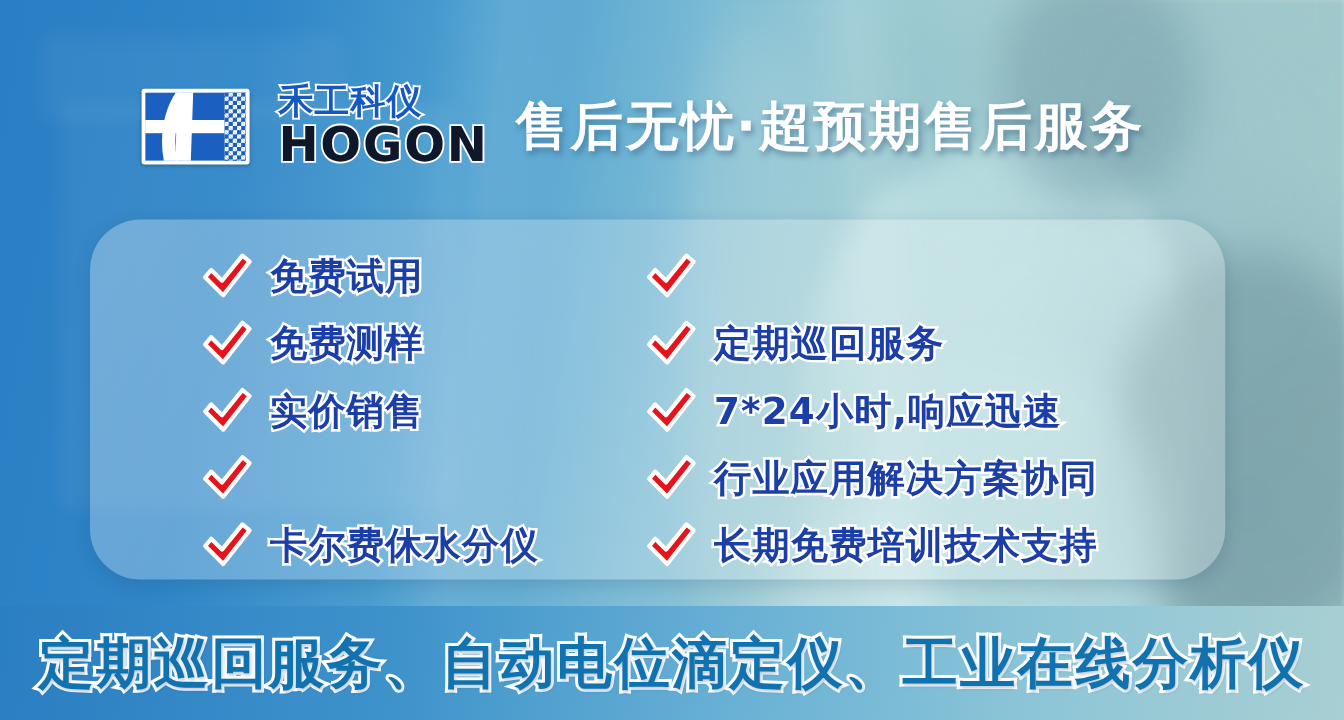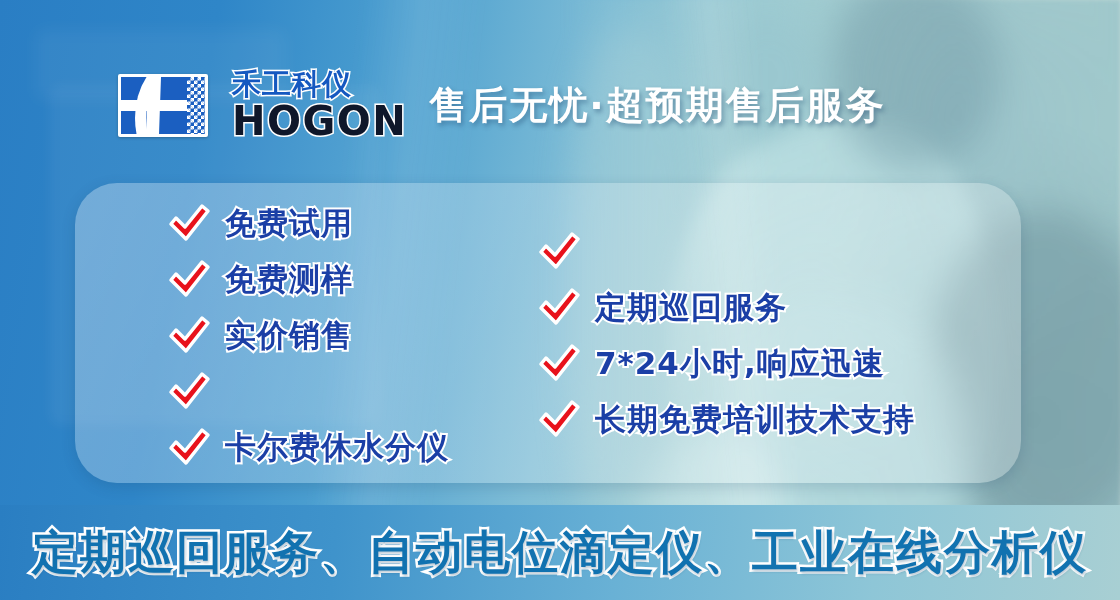--- a/index.html
+++ b/index.html
@@ -88,37 +88,37 @@
     font-size:29px;font-weight:bold;color:#1558c0;letter-spacing:1px;
     -webkit-text-stroke:3px #fff;paint-order:stroke fill;
     font-family:"DejaVu Sans","Liberation Sans",sans-serif;
   }
   .logo-en{
     font-size:40px;font-weight:bold;color:#0f172a;letter-spacing:1.5px;margin-top:2px;
     -webkit-text-stroke:3px #fff;paint-order:stroke fill;
     font-family:"DejaVu Sans","Liberation Sans",sans-serif;
   }
   .headline{
-    margin-left:22px;font-size:38px;font-weight:bold;color:#ffffff;letter-spacing:2px;
+    margin-left:22px;font-size:44px;font-weight:bold;color:#ffffff;letter-spacing:2px;
     text-shadow:2px 3px 5px rgba(30,70,110,.45);
     font-family:"DejaVu Sans","Liberation Sans",sans-serif;white-space:nowrap;
   }
 
   
   .panel{
     position:absolute;left:75px;top:183px;width:946px;height:300px;
     background:linear-gradient(120deg, rgba(255,255,255,.30), rgba(255,255,255,.22) 45%, rgba(255,255,255,.26));
     border-radius:42px;
     box-shadow:0 4px 14px rgba(20,60,100,.18);
   }
   .cols{
     position:absolute;left:75px;top:183px;width:946px;height:300px;
     display:flex;
   }
-  .col{display:flex;flex-direction:column;justify-content:center;padding-top:6px;}
+  .col{display:flex;flex-direction:column;justify-content:flex-start;padding-top:20px;}
   .col-left{width:370px;margin-left:92px;}
   .col-right{width:470px;margin-left:0px;}
   .row{display:flex;align-items:center;height:48px;margin:4px 0;}
   .check{width:44px;height:42px;flex:0 0 44px;margin-right:14px;position:relative;}
   .check svg{position:absolute;left:0;top:0;}
   .item-text{
     font-size:31px;font-weight:bold;color:#1b3fa6;letter-spacing:1px;white-space:nowrap;
     -webkit-text-stroke:4px #ffffff;paint-order:stroke fill;
     font-family:"DejaVu Sans","Liberation Sans",sans-serif;
     text-shadow:0 1px 1px rgba(255,255,255,.8);
@@ -249,20 +249,28 @@
 
       <div class="row">
         <span class="check">
           <svg width="44" height="42" viewBox="0 0 44 42">
               <path d="M4 21 L9 15 L18 24 L35 3 L41 8 L19 36 Z" fill="#e8121b" stroke="#ffffff" stroke-width="3.5" stroke-linejoin="round"></path>
             </svg>
         </span>
         <span class="item-text">7*24小时,响应迅速</span>
       </div>
 
+      <div class="row">
+        <span class="check">
+          <svg width="44" height="42" viewBox="0 0 44 42">
+              <path d="M4 21 L9 15 L18 24 L35 3 L41 8 L19 36 Z" fill="#e8121b" stroke="#ffffff" stroke-width="3.5" stroke-linejoin="round"></path>
+            </svg>
+        </span>
+        <span class="item-text">行业应用解决方案协同</span>
+      </div>
 
       <div class="row">
         <span class="check">
           <svg width="44" height="42" viewBox="0 0 44 42">
               <path d="M4 21 L9 15 L18 24 L35 3 L41 8 L19 36 Z" fill="#e8121b" stroke="#ffffff" stroke-width="3.5" stroke-linejoin="round"></path>
             </svg>
         </span>
         <span class="item-text">长期免费培训技术支持</span>
       </div>
 

